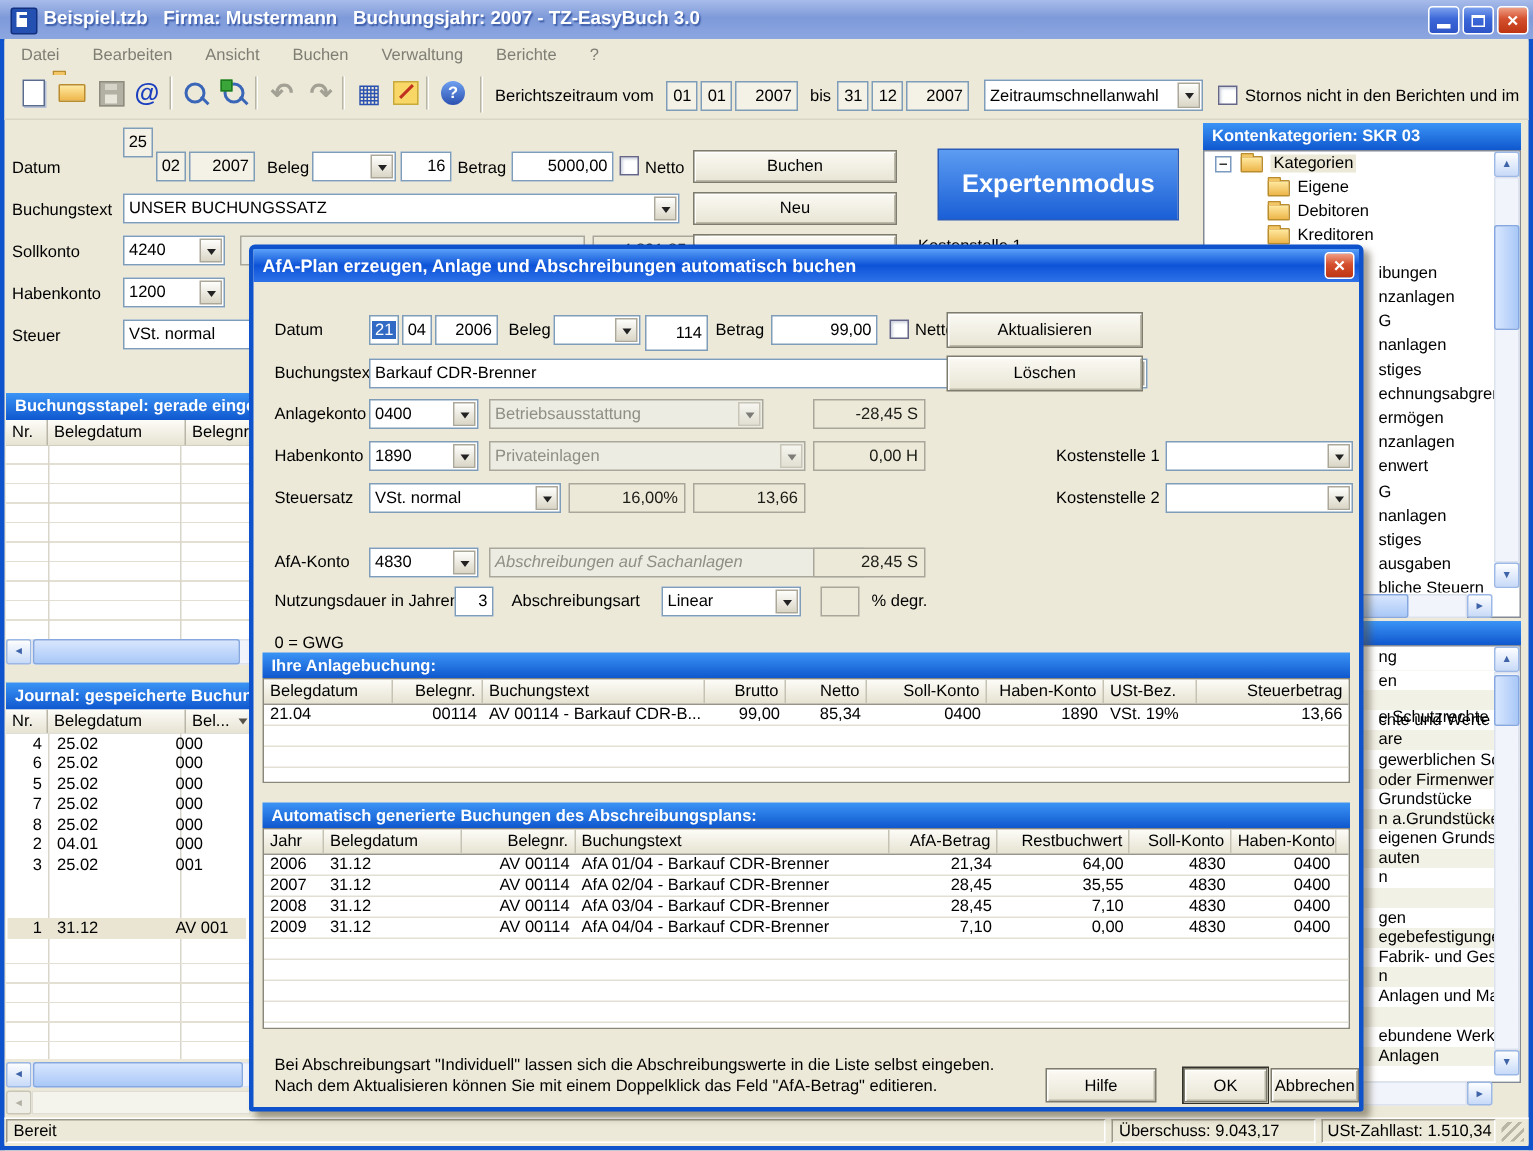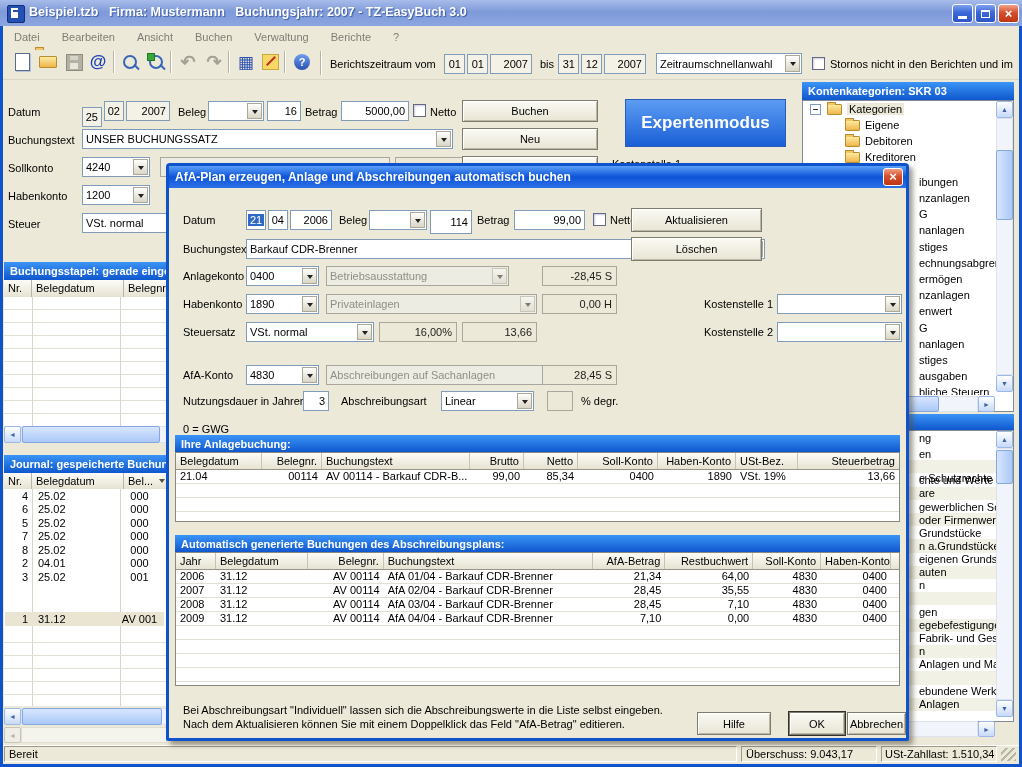--- a/index.html
+++ b/index.html
@@ -53,21 +53,21 @@
   #dlg-title{position:absolute;left:0;top:0;width:737px;height:22px;
       background:linear-gradient(180deg,#5AA0F8 0%,#0D53D8 50%,#2E72E8 100%);color:#fff;font-weight:bold;font-size:12px;
       display:flex;align-items:center;padding-left:6px;box-sizing:border-box;}
   .xbtn{position:absolute;width:20px;height:18px;background:linear-gradient(180deg,#F0A086,#D4502E 45%,#BE3512);
       border:1px solid #fff;border-radius:3px;color:#fff;font-weight:bold;font-size:13px;line-height:15px;text-align:center;box-sizing:border-box;}
   .titlebtn{position:absolute;width:21px;height:19px;border:1px solid #fff;border-radius:3px;box-sizing:border-box;
       background:linear-gradient(180deg,#7DA1EE,#3B67D8 45%,#2E55C8);display:flex;align-items:center;justify-content:center;}
   .jrow{position:absolute;left:5px;width:159px;display:flex;font-size:11px;}
   .jc1{width:27px;text-align:right;padding-right:4px;box-sizing:border-box;}
   .jc2{width:85px;padding-left:6px;box-sizing:border-box;}
-  .jc3{flex:1;text-align:center;padding-right:2px;box-sizing:border-box;}
+  .jc3{flex:1;text-align:left;padding-right:2px;box-sizing:border-box;}
 </style>
 </head>
 <body>
 
 <div id="win">
 
   <div class="abs" style="left:0;top:0;width:1022px;height:26px;background:linear-gradient(180deg,#A8BCEA 0%,#7E9AD9 45%,#8CA6E0 100%);border-bottom:1px solid #5C78B8;">
     <div class="abs" style="left:7px;top:5px;width:16px;height:16px;background:#2450B2;border:1px solid #12307E;border-radius:2px;">
       <div class="abs" style="left:3px;top:2px;width:7px;height:10px;background:#fff;"></div>
       <div class="abs" style="left:5px;top:4px;width:5px;height:2px;background:#2450B2;"></div>
@@ -160,21 +160,21 @@
   <div class="fld" style="left:656px;top:53px;width:146px;height:21px;">
     <span>Zeitraumschnellanwahl</span>
     <span class="arrowbtn">
         <i></i>
       </span>
   </div>
   <div class="cb" style="left:812px;top:57px;"></div>
   <span class="lbl" style="left:830px;top:58px;width:186px;overflow:hidden;">Stornos nicht in den Berichten und im Journal an:</span>
 
   <span class="lbl" style="left:8px;top:106px;">Datum</span>
-  <div class="fld bgy r" style="left:82px;top:107px;width:20px;height:20px;">25</div>
+  <div class="fld bgy r" style="left:82px;top:85px;width:20px;height:20px;">25</div>
   <div class="fld bgy r" style="left:104px;top:101px;width:20px;height:20px;">02</div>
   <div class="fld bgy r" style="left:126px;top:101px;width:44px;height:20px;">2007</div>
   <span class="lbl" style="left:178px;top:106px;">Beleg</span>
   <div class="fld" style="left:208px;top:101px;width:56px;height:20px;">
     <span class="arrowbtn">
         <i></i>
       </span>
   </div>
   <div class="fld r" style="left:267px;top:101px;width:34px;height:20px;">16</div>
   <span class="lbl" style="left:305px;top:106px;">Betrag</span>
@@ -471,21 +471,21 @@
         </span>
     </div>
 
     <span class="lbl" style="left:14px;top:203px;">AfA-Konto</span>
     <div class="fld" style="left:77px;top:199px;width:73px;height:20px;">
       <span>4830</span>
       <span class="arrowbtn">
           <i></i>
         </span>
     </div>
-    <div class="fld dis" style="left:157px;top:199px;width:250px;height:20px;">
+    <div class="fld dis" style="left:157px;top:199px;width:250px;height:20px;font-style:italic;">
       <span>Abschreibungen auf Sachanlagen</span>
       <span class="arrowbtn" style="opacity:.55;">
           <i></i>
         </span>
     </div>
     <div class="ro" style="left:373px;top:199px;width:75px;height:20px;">28,45 S</div>
 
     <span class="lbl" style="left:14px;top:229px;">Nutzungsdauer in Jahren</span>
     <div class="fld r" style="left:134px;top:225px;width:26px;height:20px;">3</div>
     <span class="lbl" style="left:172px;top:229px;text-align:right;">Abschreibungsart</span>

